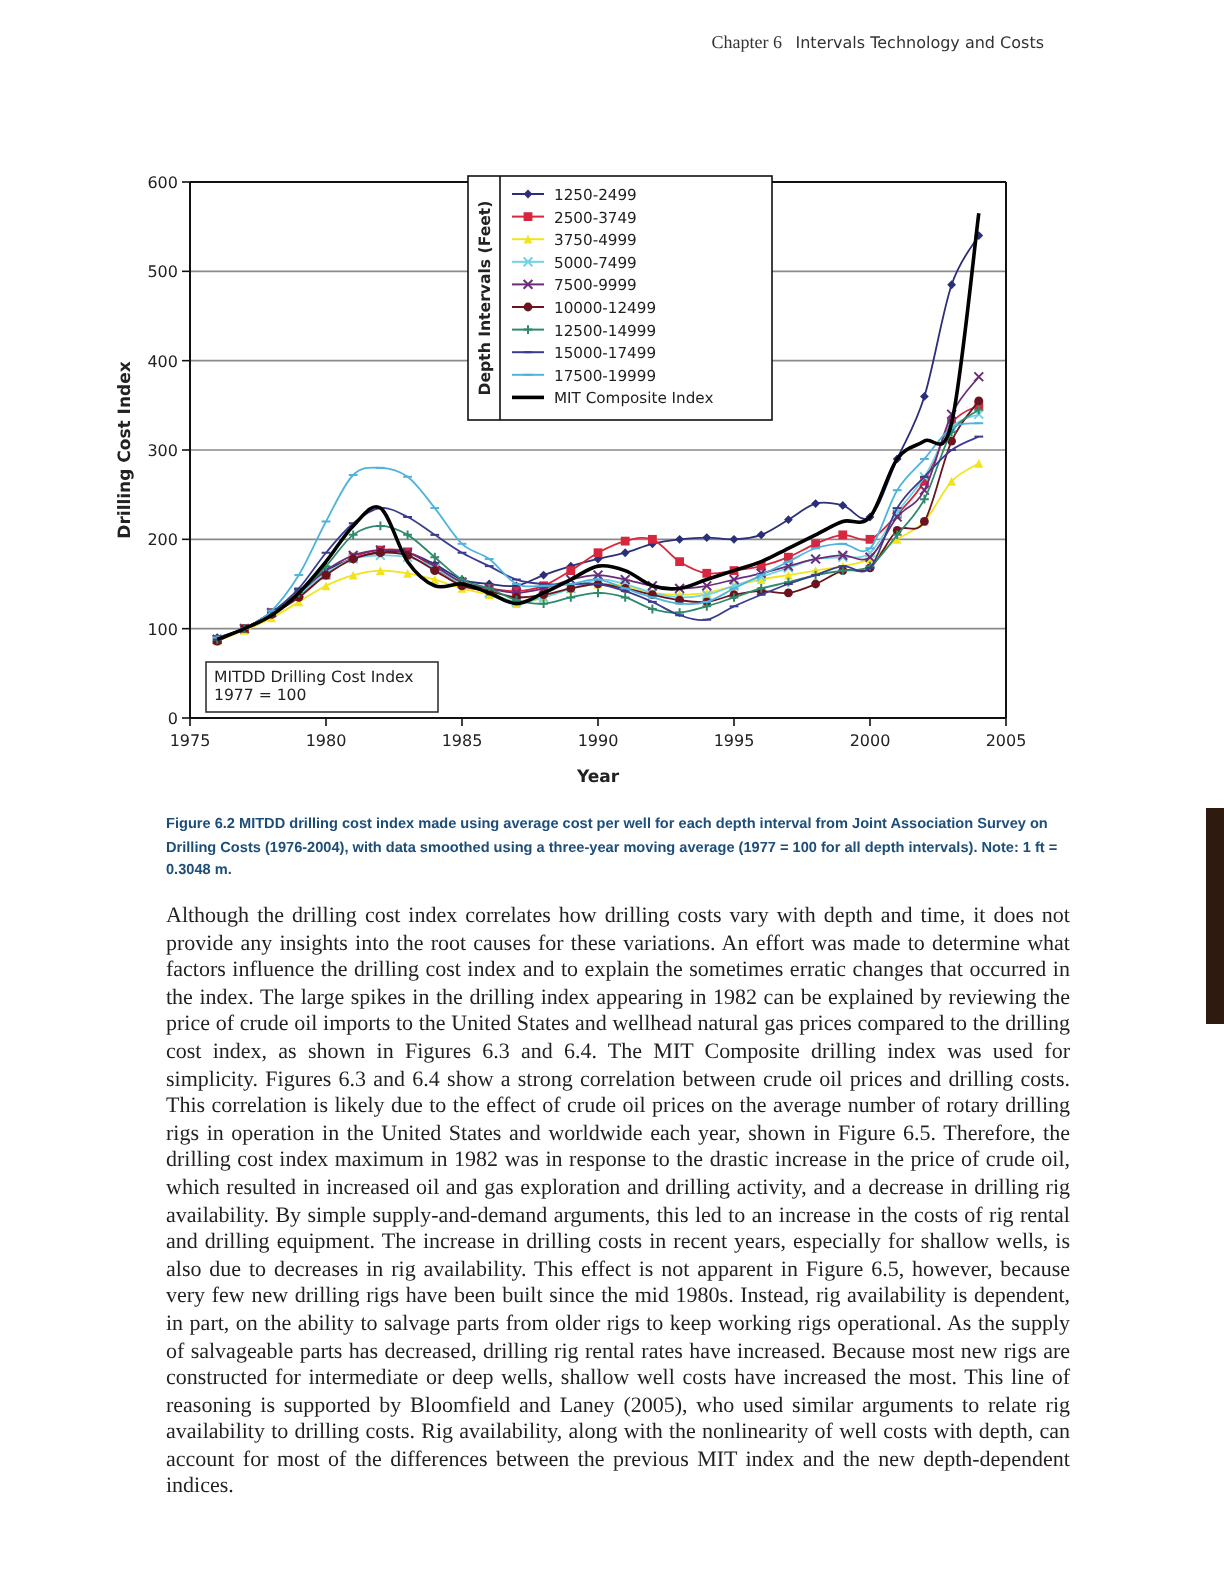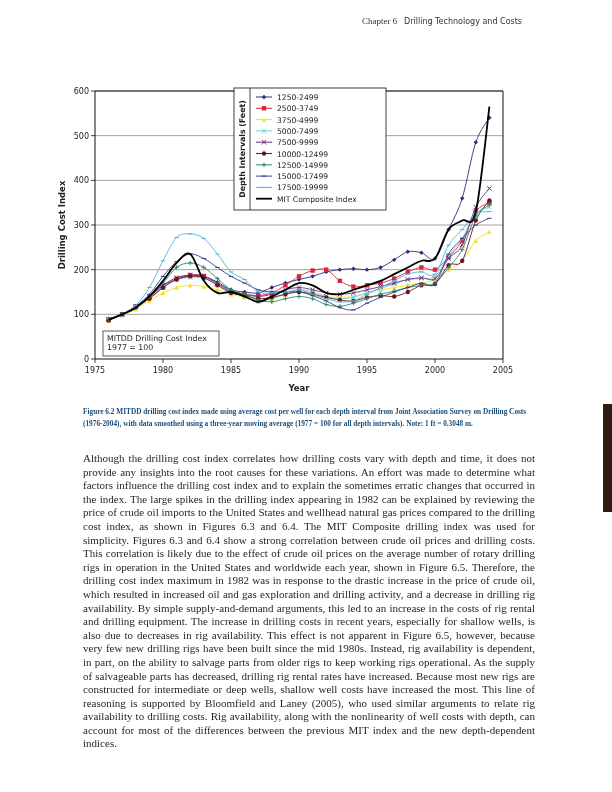--- a/index.html
+++ b/index.html
@@ -2,31 +2,31 @@
 <html><head>
 <meta charset="utf-8">
 <style>
   html, body { margin: 0; padding: 0; background: #ffffff; }
   body { width: 612px; height: 792px; position: relative; overflow: hidden; font-family: "DejaVu Sans", sans-serif; color: #231f20; }
   .header { position: absolute; top: 16px; right: 90px; font-size: 8.5px; white-space: nowrap; }
   .header .chap { font-family: "Liberation Serif", serif; font-size: 9px; color: #333; }
   .header .title { font-family: "DejaVu Sans", sans-serif; font-size: 8px; color: #333; margin-left: 4px; }
   .chart-wrap { position: absolute; left: 0; top: 0; width: 612px; height: 400px; }
   svg text { font-family: "DejaVu Sans", sans-serif; }
-  .caption { position: absolute; left: 83px; top: 406px; width: 450px; font-family: Liberation Serif, serif; font-size: 7.3px; font-weight: bold; line-height: 11.5px; color: #1d4e7a; }
+  .caption { position: absolute; left: 83px; top: 406px; width: 450px; font-family: Liberation Sans, sans-serif; font-size: 7.3px; font-weight: bold; line-height: 11.5px; color: #1d4e7a; }
   .page-num { position: absolute; left: 575px; top: 422px; font-size: 10px; color: #444; margin-left: 36px; }
   .tab-bar { position: absolute; left: 603px; top: 404px; width: 9px; height: 108px; background: #2e1a0e; }
   .body-text { position: absolute; left: 83px; top: 452px; width: 452px; font-family: "Liberation Serif", serif; font-size: 11px; line-height: 13.6px; text-align: justify; color: #231f20; }
 </style>
 </head>
 <body>
 
 <div class="header">
   <span class="chap">Chapter 6</span>
-  <span class="title">Drilling Technology and Costs</span>
+  <span class="title">Intervals Technology and Costs</span>
 </div>
 
 <div class="chart-wrap">
   <svg id="chart" width="612" height="400" xmlns="http://www.w3.org/2000/svg">
     <g id="grid">
         <line x1="95" x2="503" y1="314.3333333333333" y2="314.3333333333333" stroke="#8a8a8a" stroke-width="0.8"></line>
         <line x1="95" x2="503" y1="269.6666666666667" y2="269.6666666666667" stroke="#8a8a8a" stroke-width="0.8"></line>
         <line x1="95" x2="503" y1="225" y2="225" stroke="#8a8a8a" stroke-width="0.8"></line>
         <line x1="95" x2="503" y1="180.33333333333334" y2="180.33333333333334" stroke="#8a8a8a" stroke-width="0.8"></line>
         <line x1="95" x2="503" y1="135.66666666666666" y2="135.66666666666666" stroke="#8a8a8a" stroke-width="0.8"></line>

